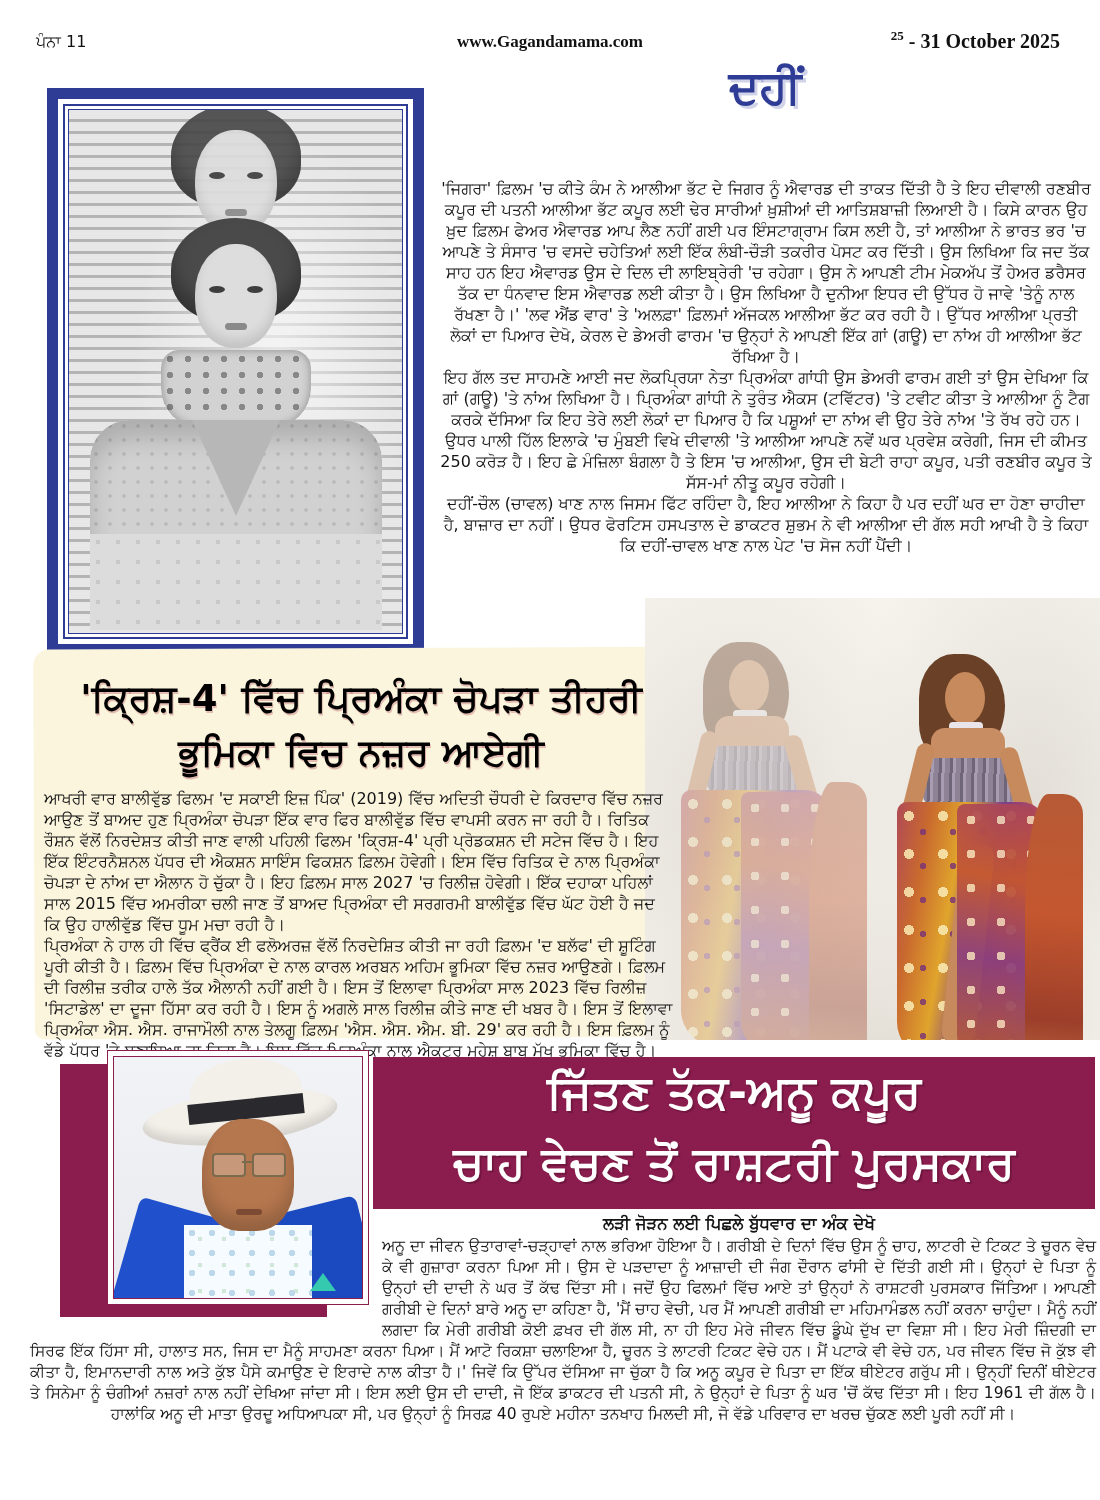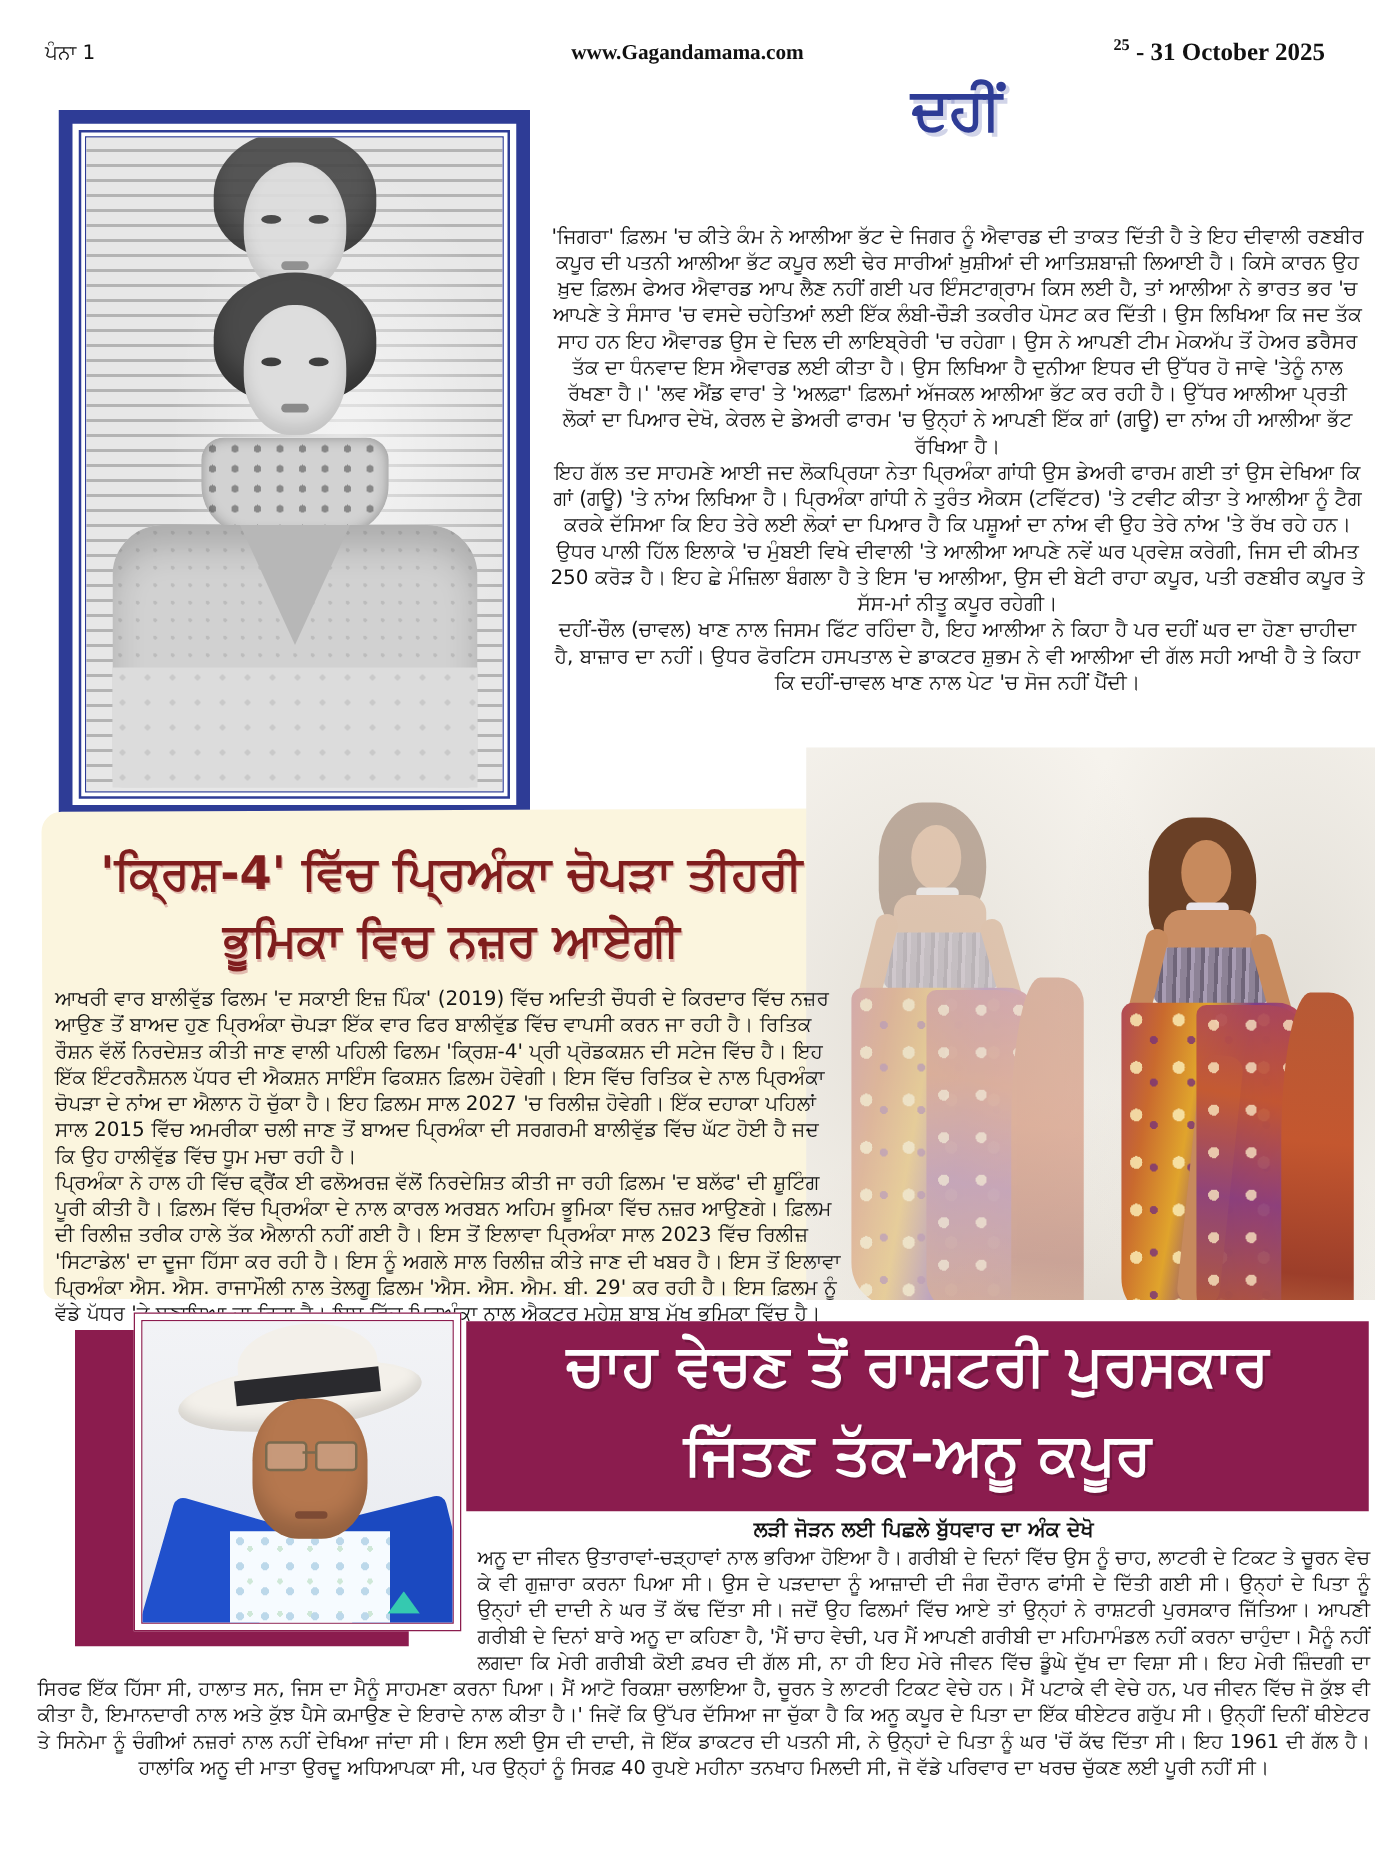--- a/index.html
+++ b/index.html
@@ -52,21 +52,21 @@
   .a1-head .l1{font-size:46px;}
   .a1-head .l2{font-size:46px;}
   .a1-body{position:absolute;left:440px;top:178px;width:652px;text-align:center;
            font-size:16px;line-height:21px;color:#141414;}
   .a1-body p{margin:0;}
 
   
   .cream-box{position:absolute;left:34px;top:648px;width:668px;height:390px;
              background:#fbf5de;border-radius:16px 46px 20px 10px;transform:rotate(-.25deg);}
   .a2-head{position:absolute;left:58px;top:672px;width:606px;text-align:center;
-           color:#7f1d1d;font-weight:bold;font-size:37px;line-height:1.45;
+           color:#000000;font-weight:bold;font-size:37px;line-height:1.45;
            text-shadow:1px 2px 0 rgba(150,20,40,.25);}
   .a2-body{position:absolute;left:44px;top:788px;width:630px;
            font-size:16px;line-height:21px;color:#141414;}
   .a2-body p{margin:0;}
 
   
   .pc-photo{position:absolute;left:645px;top:598px;width:455px;height:442px;overflow:hidden;
       background:
         radial-gradient(ellipse 300px 420px at 20% 50%, rgba(226,222,214,.9), rgba(255,255,255,0) 70%),
         radial-gradient(ellipse 260px 420px at 85% 45%, rgba(222,218,210,.8), rgba(255,255,255,0) 72%),
@@ -136,21 +136,21 @@
            color:#141414;text-align:justify;text-align-last:center;}
   .a3-spacer{float:left;width:352px;height:122px;}
   .a3-kicker{font-weight:bold;text-align:right;font-size:16.5px;margin:0 0 2px 0;}
   .a3-body p{margin:0;}
 </style>
 </head>
 <body>
 
 <div class="page">
 
-  <div class="hdr-left">ਪੰਨਾ 1</div>
+  <div class="hdr-left">ਪੰਨਾ 11</div>
   <div class="hdr-center">www.Gagandamama.com</div>
   <div class="hdr-right"><sup>25</sup><span> - 31 October 2025</span></div>
 
   <div class="alia-frame">
     <div class="alia-inner">
       <div class="alia-inner2">
         <div class="alia-photo">
           <div class="al-ghost">
             <div class="al-hair"></div>
             <div class="al-face">
@@ -241,22 +241,22 @@
           <div class="ak-glass"></div>
           <div class="ak-glass r"></div>
           <div class="ak-bridge"></div>
           <div class="ak-mouth"></div>
         </div>
       </div>
     </div>
   </div>
 
   <div class="banner">
+    <div>ਜਿੱਤਣ ਤੱਕ-ਅਨੂ ਕਪੂਰ</div>
     <div>ਚਾਹ ਵੇਚਣ ਤੋਂ ਰਾਸ਼ਟਰੀ ਪੁਰਸਕਾਰ</div>
-    <div>ਜਿੱਤਣ ਤੱਕ-ਅਨੂ ਕਪੂਰ</div>
   </div>
 
   <div class="a3-body">
     <div class="a3-spacer"></div>
     <div class="a3-kicker">ਲੜੀ ਜੋੜਨ ਲਈ ਪਿਛਲੇ ਬੁੱਧਵਾਰ ਦਾ ਅੰਕ ਦੇਖੋ</div>
     <p>ਅਨੂ ਦਾ ਜੀਵਨ ਉਤਾਰਾਵਾਂ-ਚੜ੍ਹਾਵਾਂ ਨਾਲ ਭਰਿਆ ਹੋਇਆ ਹੈ। ਗਰੀਬੀ ਦੇ ਦਿਨਾਂ ਵਿੱਚ ਉਸ ਨੂੰ ਚਾਹ, ਲਾਟਰੀ ਦੇ ਟਿਕਟ ਤੇ ਚੂਰਨ ਵੇਚ ਕੇ ਵੀ ਗੁਜ਼ਾਰਾ ਕਰਨਾ ਪਿਆ ਸੀ। ਉਸ ਦੇ ਪੜਦਾਦਾ ਨੂੰ ਆਜ਼ਾਦੀ ਦੀ ਜੰਗ ਦੌਰਾਨ ਫਾਂਸੀ ਦੇ ਦਿੱਤੀ ਗਈ ਸੀ। ਉਨ੍ਹਾਂ ਦੇ ਪਿਤਾ ਨੂੰ ਉਨ੍ਹਾਂ ਦੀ ਦਾਦੀ ਨੇ ਘਰ ਤੋਂ ਕੱਢ ਦਿੱਤਾ ਸੀ। ਜਦੋਂ ਉਹ ਫਿਲਮਾਂ ਵਿੱਚ ਆਏ ਤਾਂ ਉਨ੍ਹਾਂ ਨੇ ਰਾਸ਼ਟਰੀ ਪੁਰਸਕਾਰ ਜਿੱਤਿਆ। ਆਪਣੀ ਗਰੀਬੀ ਦੇ ਦਿਨਾਂ ਬਾਰੇ ਅਨੂ ਦਾ ਕਹਿਣਾ ਹੈ, 'ਮੈਂ ਚਾਹ ਵੇਚੀ, ਪਰ ਮੈਂ ਆਪਣੀ ਗਰੀਬੀ ਦਾ ਮਹਿਮਾਮੰਡਲ ਨਹੀਂ ਕਰਨਾ ਚਾਹੁੰਦਾ। ਮੈਨੂੰ ਨਹੀਂ ਲਗਦਾ ਕਿ ਮੇਰੀ ਗਰੀਬੀ ਕੋਈ ਫ਼ਖਰ ਦੀ ਗੱਲ ਸੀ, ਨਾ ਹੀ ਇਹ ਮੇਰੇ ਜੀਵਨ ਵਿੱਚ ਡੂੰਘੇ ਦੁੱਖ ਦਾ ਵਿਸ਼ਾ ਸੀ। ਇਹ ਮੇਰੀ ਜ਼ਿੰਦਗੀ ਦਾ ਸਿਰਫ ਇੱਕ ਹਿੱਸਾ ਸੀ, ਹਾਲਾਤ ਸਨ, ਜਿਸ ਦਾ ਮੈਨੂੰ ਸਾਹਮਣਾ ਕਰਨਾ ਪਿਆ। ਮੈਂ ਆਟੋ ਰਿਕਸ਼ਾ ਚਲਾਇਆ ਹੈ, ਚੂਰਨ ਤੇ ਲਾਟਰੀ ਟਿਕਟ ਵੇਚੇ ਹਨ। ਮੈਂ ਪਟਾਕੇ ਵੀ ਵੇਚੇ ਹਨ, ਪਰ ਜੀਵਨ ਵਿੱਚ ਜੋ ਕੁੱਝ ਵੀ ਕੀਤਾ ਹੈ, ਇਮਾਨਦਾਰੀ ਨਾਲ ਅਤੇ ਕੁੱਝ ਪੈਸੇ ਕਮਾਉਣ ਦੇ ਇਰਾਦੇ ਨਾਲ ਕੀਤਾ ਹੈ।' ਜਿਵੇਂ ਕਿ ਉੱਪਰ ਦੱਸਿਆ ਜਾ ਚੁੱਕਾ ਹੈ ਕਿ ਅਨੂ ਕਪੂਰ ਦੇ ਪਿਤਾ ਦਾ ਇੱਕ ਥੀਏਟਰ ਗਰੁੱਪ ਸੀ। ਉਨ੍ਹੀਂ ਦਿਨੀਂ ਥੀਏਟਰ ਤੇ ਸਿਨੇਮਾ ਨੂੰ ਚੰਗੀਆਂ ਨਜ਼ਰਾਂ ਨਾਲ ਨਹੀਂ ਦੇਖਿਆ ਜਾਂਦਾ ਸੀ। ਇਸ ਲਈ ਉਸ ਦੀ ਦਾਦੀ, ਜੋ ਇੱਕ ਡਾਕਟਰ ਦੀ ਪਤਨੀ ਸੀ, ਨੇ ਉਨ੍ਹਾਂ ਦੇ ਪਿਤਾ ਨੂੰ ਘਰ 'ਚੋਂ ਕੱਢ ਦਿੱਤਾ ਸੀ। ਇਹ 1961 ਦੀ ਗੱਲ ਹੈ। ਹਾਲਾਂਕਿ ਅਨੂ ਦੀ ਮਾਤਾ ਉਰਦੂ ਅਧਿਆਪਕਾ ਸੀ, ਪਰ ਉਨ੍ਹਾਂ ਨੂੰ ਸਿਰਫ਼ 40 ਰੁਪਏ ਮਹੀਨਾ ਤਨਖਾਹ ਮਿਲਦੀ ਸੀ, ਜੋ ਵੱਡੇ ਪਰਿਵਾਰ ਦਾ ਖਰਚ ਚੁੱਕਣ ਲਈ ਪੂਰੀ ਨਹੀਂ ਸੀ।</p>
   </div>
 
 </div>
 

